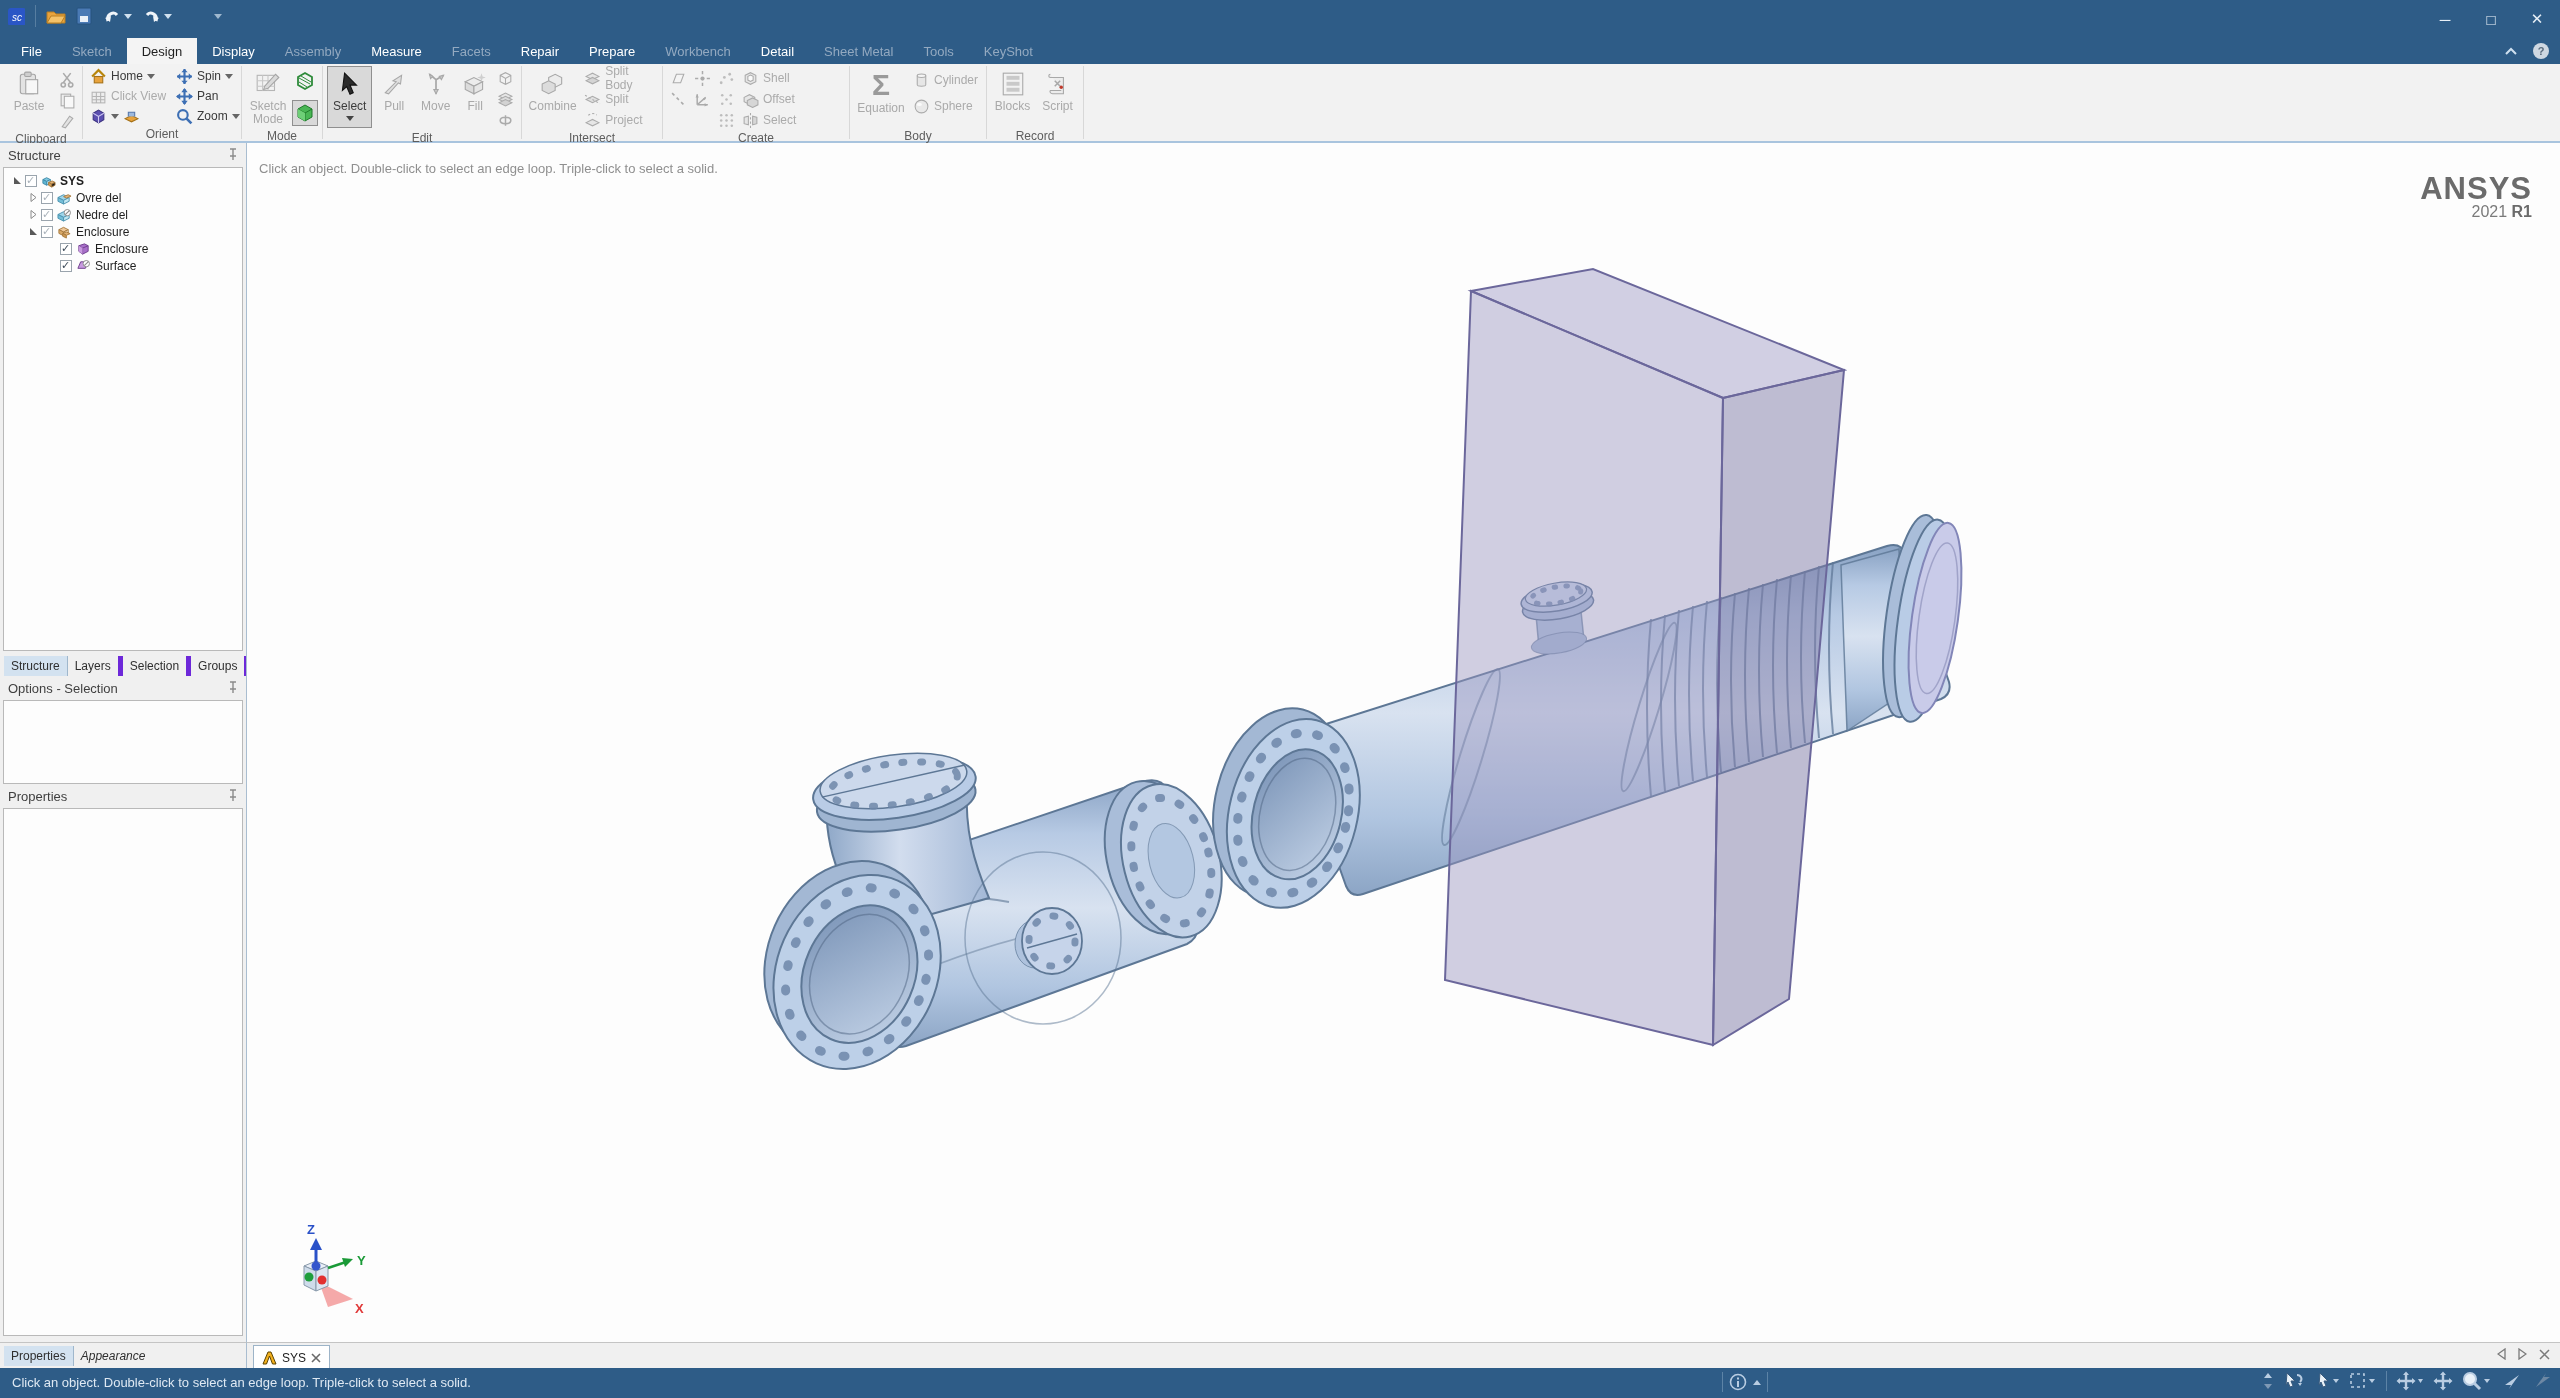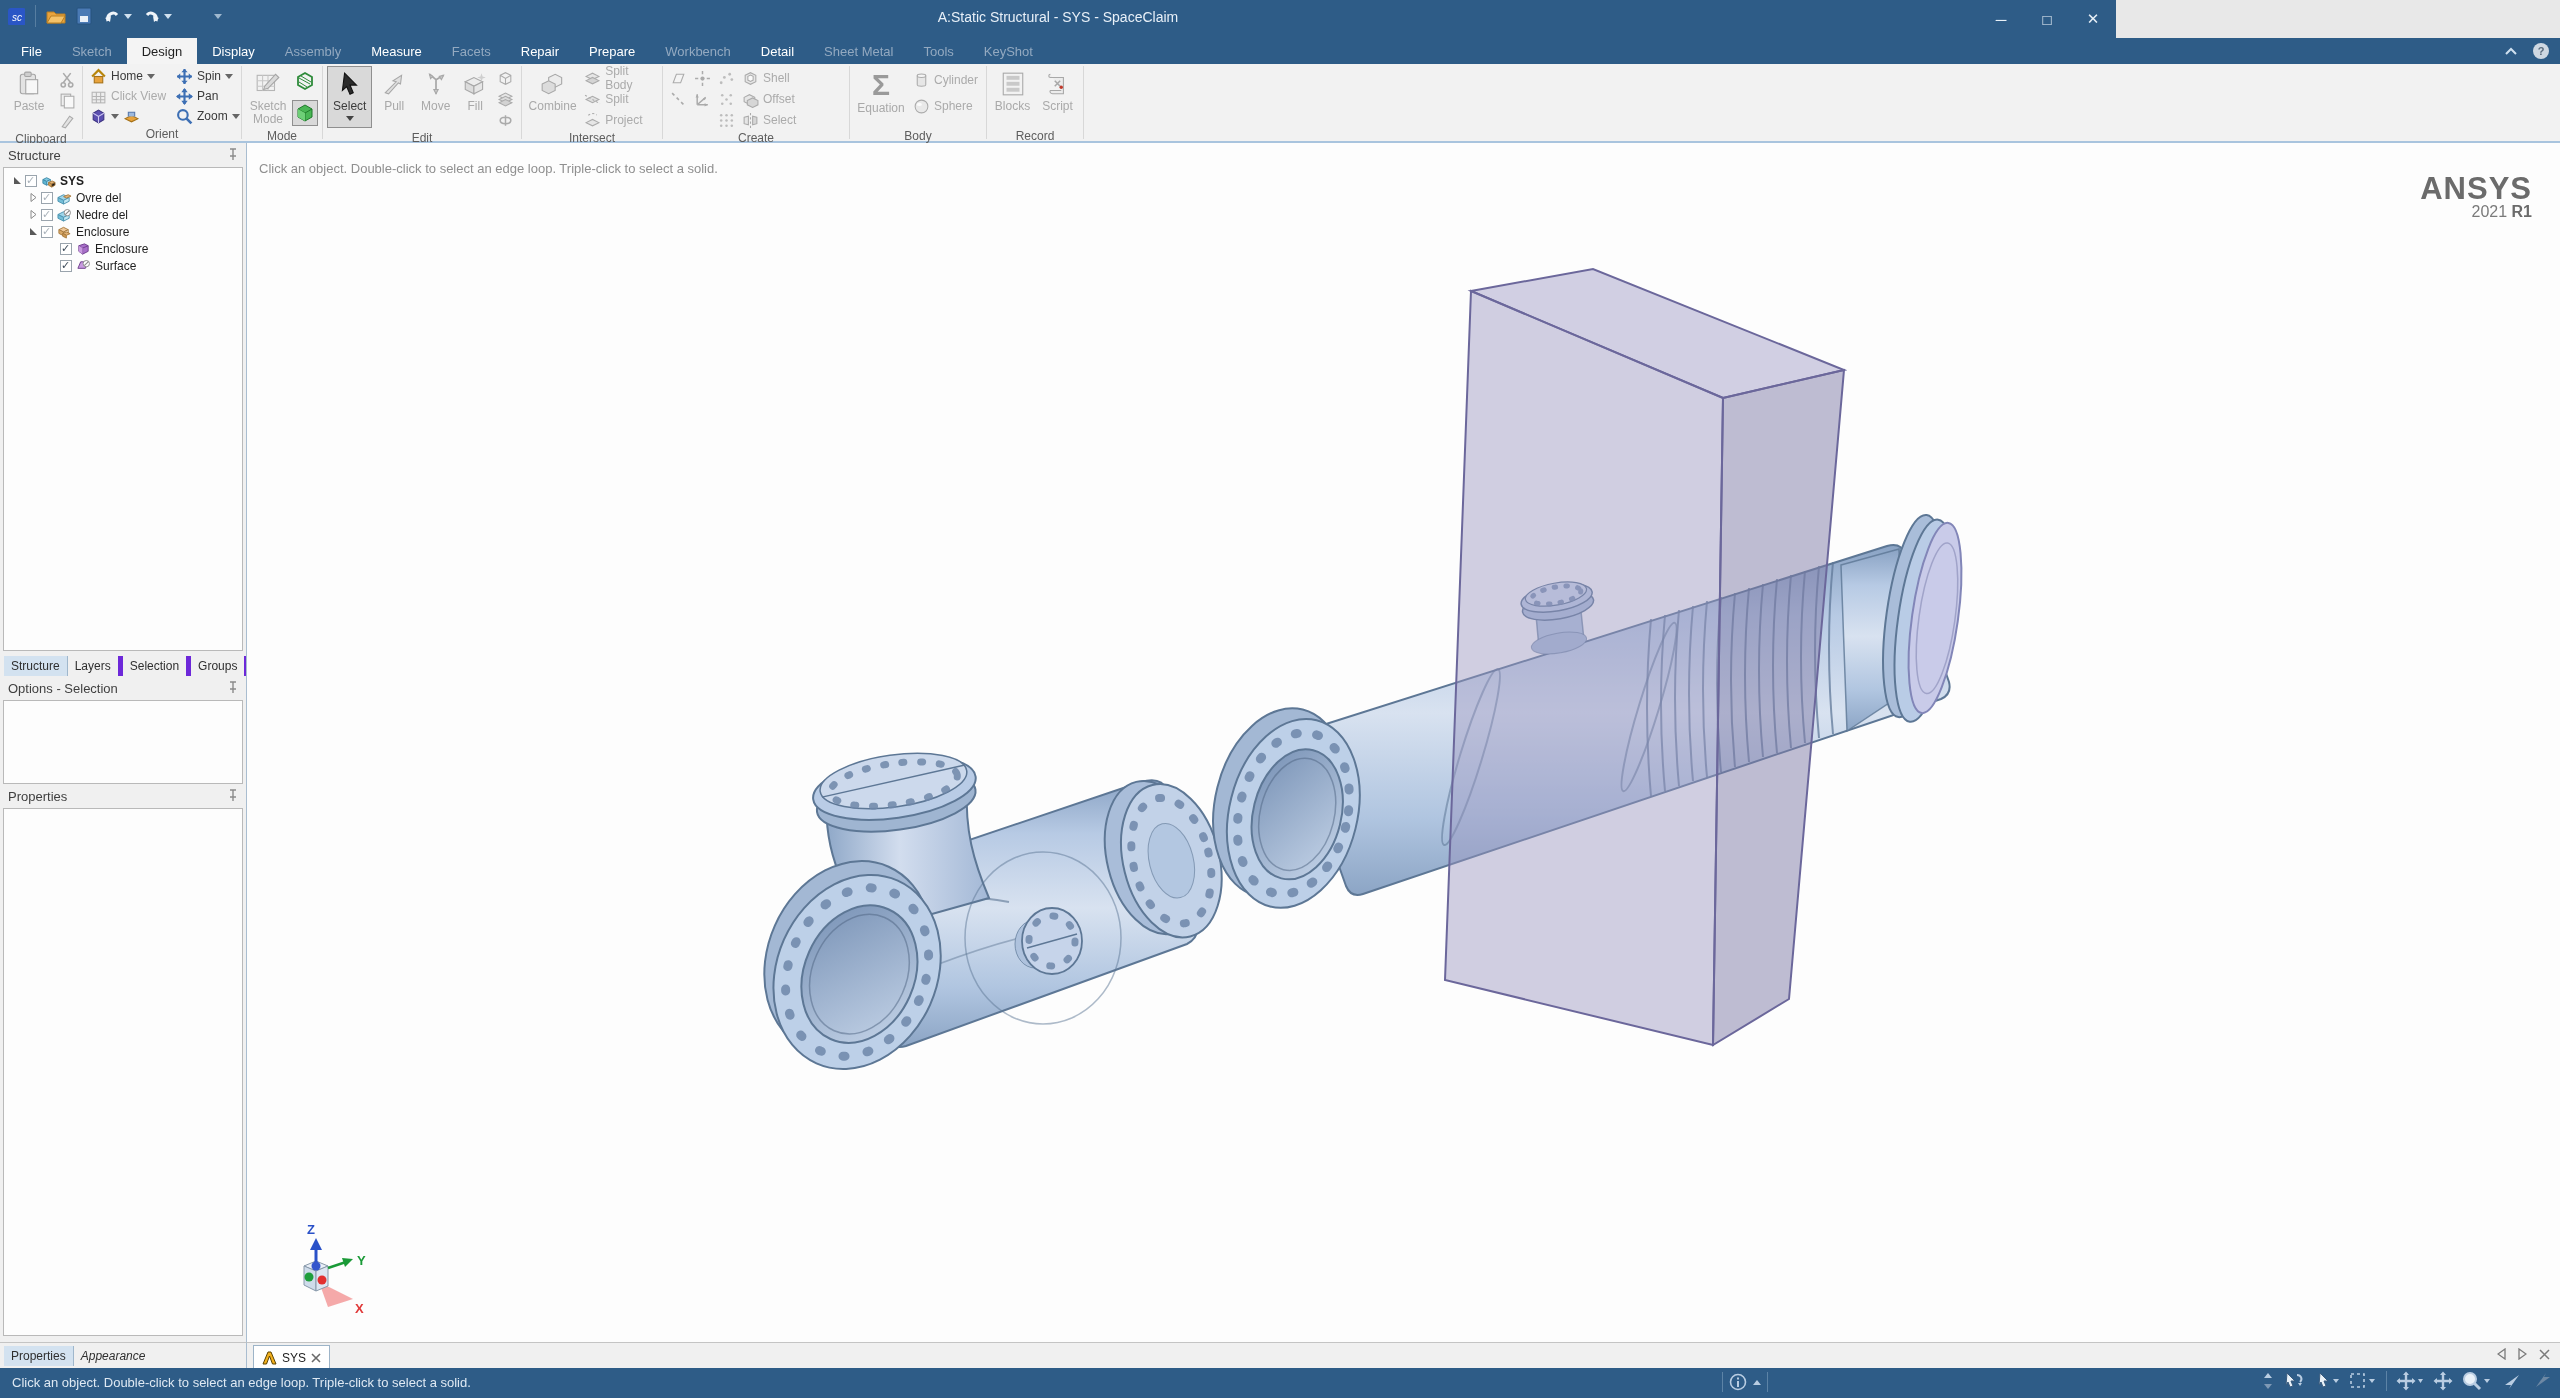--- a/index.html
+++ b/index.html
@@ -1,20 +1,20 @@
 <!DOCTYPE html>
 <html><head>
 <meta charset="utf-8">
 <style>
   * { margin:0; padding:0; box-sizing:border-box; }
   html,body { width:2560px; height:1398px; overflow:hidden; background:#e8e8e8;
               font-family:"Liberation Sans", sans-serif; }
 
   
-  #titlebar { position:absolute; left:0; top:0; width:2116px; height:38px; background:#2e5c87; }
+  #titlebar { position:absolute; left:0; top:0; width:2560px; height:38px; background:#2e5c87; }
   .qat { position:absolute; left:8px; top:5px; display:flex; align-items:center; gap:10px; }
   .qat-sep { width:1px; height:22px; background:#577ea1; }
   .qat-btn { display:flex; align-items:center; gap:2px; }
   .caret-sm { width:0; height:0; border-left:4px solid transparent; border-right:4px solid transparent; border-top:5px solid #cfe0ef; }
   #title-text { position:absolute; left:0; right:0; top:9px; text-align:center; color:#e8f0f8; font-size:14px; }
   .wincontrols { position:absolute; right:0; top:0; height:38px; display:flex; }
   .winbtn { width:46px; height:38px; color:#e9f1f8; font-size:15px; display:flex; align-items:center; justify-content:center; }
 
   
   #tabrow { position:absolute; left:0; top:38px; width:2560px; height:26px; background:#2e5c87; display:flex; align-items:flex-end; padding-left:6px; }
@@ -113,21 +113,20 @@
     <div class="qat-btn">
       <svg width="20" height="18">
           <path d="M14,14 C16,7 8,4 5,8" fill="none" stroke="#f0f5fa" stroke-width="3"></path>
           <path d="M17,11 L12,15 L11,9 Z" fill="#f0f5fa"></path>
         </svg>
       <span class="caret-sm"></span>
     </div>
     <div style="width:22px"></div>
     <span class="caret-sm" style="border-top-color:#9fb8cf"></span>
   </div>
-  <div id="title-text">A:Static Structural - SYS - SpaceClaim</div>
   <div class="wincontrols">
     <div class="winbtn">─</div>
     <div class="winbtn">□</div>
     <div class="winbtn">✕</div>
   </div>
 </div>
 
 <div id="tabrow">
   <div class="tab">File</div>
   <div class="tab dim">Sketch</div>

